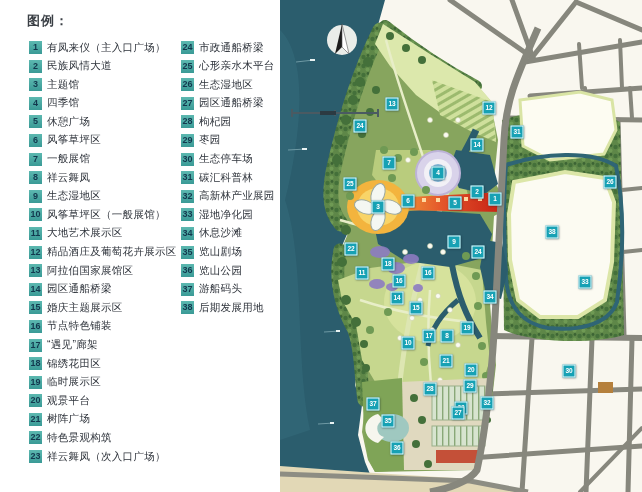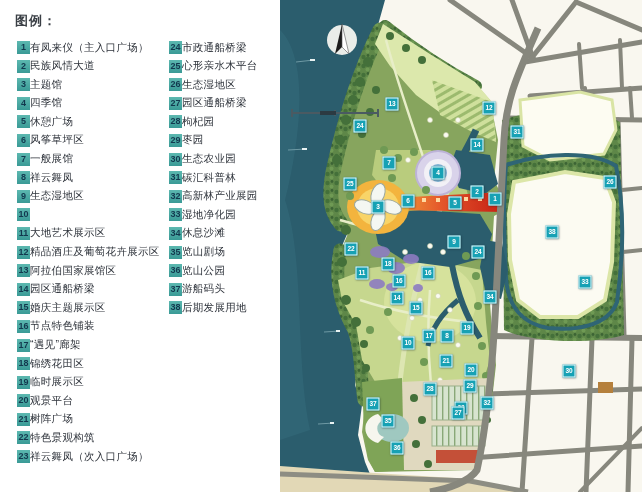--- a/index.html
+++ b/index.html
@@ -1,27 +1,27 @@
 <!DOCTYPE html>
 <html><head>
 <meta charset="utf-8">
 <style>
   html,body{margin:0;padding:0;}
   body{width:642px;height:492px;background:#ffffff;overflow:hidden;position:relative;
        font-family:"Liberation Sans","DejaVu Sans",sans-serif;}
   
-  #legend{position:absolute;left:4px;top:0;width:280px;height:492px;background:#ffffff;}
+  #legend{position:absolute;left:16px;top:0;width:280px;height:492px;background:#ffffff;}
   .legend-title{position:absolute;left:11px;top:12px;font-size:13px;font-weight:bold;color:#3a3f45;letter-spacing:1px;}
   .lcol{position:absolute;top:41px;}
   #lcol1{left:13px;width:155px;}
   #lcol2{left:165px;width:115px;}
   .li{display:flex;align-items:center;height:13px;margin-bottom:5.6px;white-space:nowrap;}
   .ln{width:13px;height:13px;flex:0 0 13px;background:linear-gradient(180deg,#5cb8b0,#3a9a96);
       color:#12384e;font-size:9px;font-weight:bold;line-height:13px;text-align:center;}
-  .lt{font-size:10.5px;color:#2e333b;letter-spacing:.3px;}
+  .lt{margin-left:5px;font-size:10.5px;color:#2e333b;letter-spacing:.3px;}
   
   #map{position:absolute;left:280px;top:0;width:362px;height:492px;background:#f7f5ec;}
   #map svg{position:absolute;left:0;top:0;}
   .mk{position:absolute;width:11px;height:11px;background:#17a1b4;border:1px solid #eafbfd;
       color:#fff;font-size:6.5px;font-weight:bold;line-height:10px;text-align:center;
       transform:translate(-50%,-50%);box-shadow:0 0 2px rgba(0,20,30,.55);z-index:5;}
 </style>
 </head>
 <body>
 
@@ -59,20 +59,21 @@
       <div class="li">
         <span class="ln">8</span>
         <span class="lt">祥云舞凤</span>
       </div>
       <div class="li">
         <span class="ln">9</span>
         <span class="lt">生态湿地区</span>
       </div>
       <div class="li">
         <span class="ln">10</span>
+        <span class="lt">风筝草坪区（一般展馆）</span>
       </div>
       <div class="li">
         <span class="ln">11</span>
         <span class="lt">大地艺术展示区</span>
       </div>
       <div class="li">
         <span class="ln">12</span>
         <span class="lt">精品酒庄及葡萄花卉展示区</span>
       </div>
       <div class="li">
@@ -140,21 +141,21 @@
       <div class="li">
         <span class="ln">28</span>
         <span class="lt">枸杞园</span>
       </div>
       <div class="li">
         <span class="ln">29</span>
         <span class="lt">枣园</span>
       </div>
       <div class="li">
         <span class="ln">30</span>
-        <span class="lt">生态农业园</span>
+        <span class="lt">生态停车场</span>
       </div>
       <div class="li">
         <span class="ln">31</span>
         <span class="lt">碳汇科普林</span>
       </div>
       <div class="li">
         <span class="ln">32</span>
         <span class="lt">高新林产业展园</span>
       </div>
       <div class="li">

